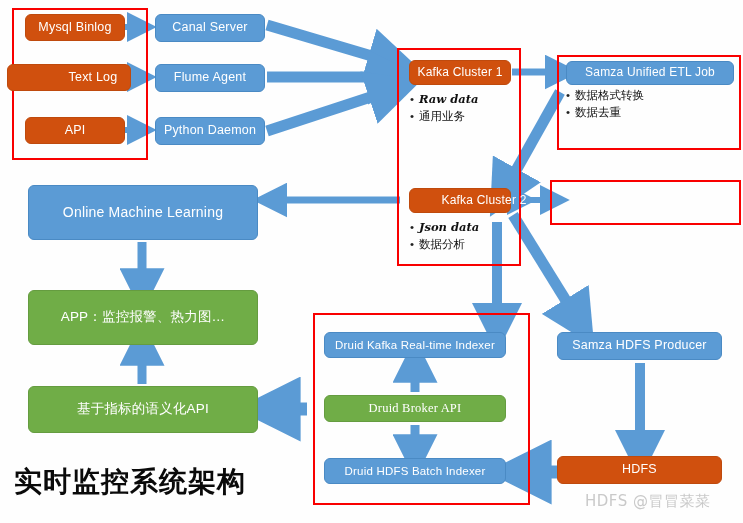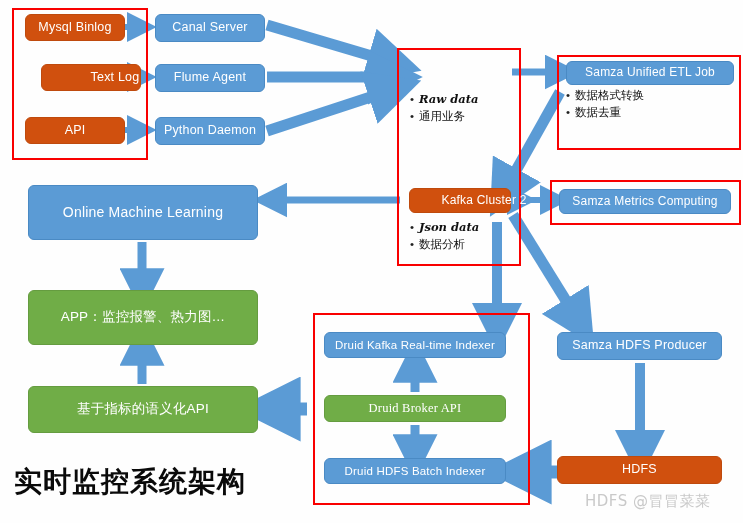--- a/index.html
+++ b/index.html
@@ -171,45 +171,45 @@
     </g>
   </svg>
 
   <div class="redbox" style="left:12px;  top:8px;   width:136px; height:152px;"></div>
   <div class="redbox" style="left:397px; top:48px;  width:124px; height:218px;"></div>
   <div class="redbox" style="left:557px; top:55px;  width:184px; height:95px;"></div>
   <div class="redbox" style="left:550px; top:180px; width:191px; height:45px;"></div>
   <div class="redbox" style="left:313px; top:313px; width:217px; height:192px;"></div>
 
   <div class="node orange" style="left:25px; top:14px; width:100px; height:27px; font-size:12.5px;">Mysql Binlog</div>
-  <div class="node orange" style="left:41px; top:64px; width:100px; height:27px; font-size:12.5px;padding-left:48px;">Text Log</div>
+  <div class="node orange" style="left:7px; top:64px; width:124px; height:27px; font-size:12.5px;padding-left:48px;">Text Log</div>
   <div class="node blue" style="left:155px; top:14px; width:110px; height:28px; font-size:12.5px;">Canal Server</div>
 
   <div class="node orange" style="left:25px; top:117px; width:100px; height:27px; font-size:12.5px;">API</div>
   <div class="node blue" style="left:155px; top:64px; width:110px; height:28px; font-size:12.5px;">Flume Agent</div>
   <div class="node blue" style="left:155px; top:117px; width:110px; height:28px; font-size:12.5px;">Python Daemon</div>
 
+  <div class="node orange" style="left:409px; top:60px; width:102px; height:25px; font-size:12px;">Kafka Cluster 1</div>
   <div class="bullets" style="left:410px; top:91px; width:106px;">
     <div><span class="dot">•</span><span class="it"></span><span class="it">Raw data</span></div>
     <div><span class="dot">•</span><span class="cn">通用业务</span></div>
   </div>
 
   <div class="node orange" style="left:409px; top:188px; width:102px; height:25px; font-size:12px;padding-left:48px;">Kafka Cluster 2</div>
   <div class="bullets" style="left:410px; top:219px; width:106px;">
     <div><span class="dot">•</span><span class="it">Json data</span></div>
     <div><span class="dot">•</span><span class="cn">数据分析</span></div>
   </div>
 
   <div class="node blue" style="left:566px; top:61px; width:168px; height:24px; font-size:12px;">Samza Unified ETL Job</div>
   <div class="bullets" style="left:566px; top:87px; width:170px;">
     <div><span class="dot">•</span><span class="cn">数据格式转换</span></div>
     <div><span class="dot">•</span><span class="cn">数据去重</span></div>
   </div>
 
-  <div class="node blue" style="left:559px; top:189px; width:172px; height:25px; font-size:12px;">Samza Metrics Computing</div>
 
   <div class="node blue" style="left:557px; top:332px; width:165px; height:28px; font-size:12.5px;">Samza HDFS Producer</div>
 
   <div class="node blue" style="left:324px; top:332px; width:182px; height:26px; font-size:11.5px;">Druid Kafka Real-time Indexer</div>
 
   <div class="node orange" style="left:557px; top:456px; width:165px; height:28px; font-size:12.5px;">HDFS</div>
   <div class="node green" style="left:324px; top:395px; width:182px; height:27px; font-size:12.5px;font-family:Liberation Serif, serif;">Druid Broker API</div>
   <div class="node blue" style="left:324px; top:458px; width:182px; height:26px; font-size:11.5px;text-align:right;">Druid HDFS Batch Indexer</div>
 
   <div class="node blue" style="left:28px; top:185px; width:230px; height:55px; font-size:14px;">Online Machine Learning</div>

